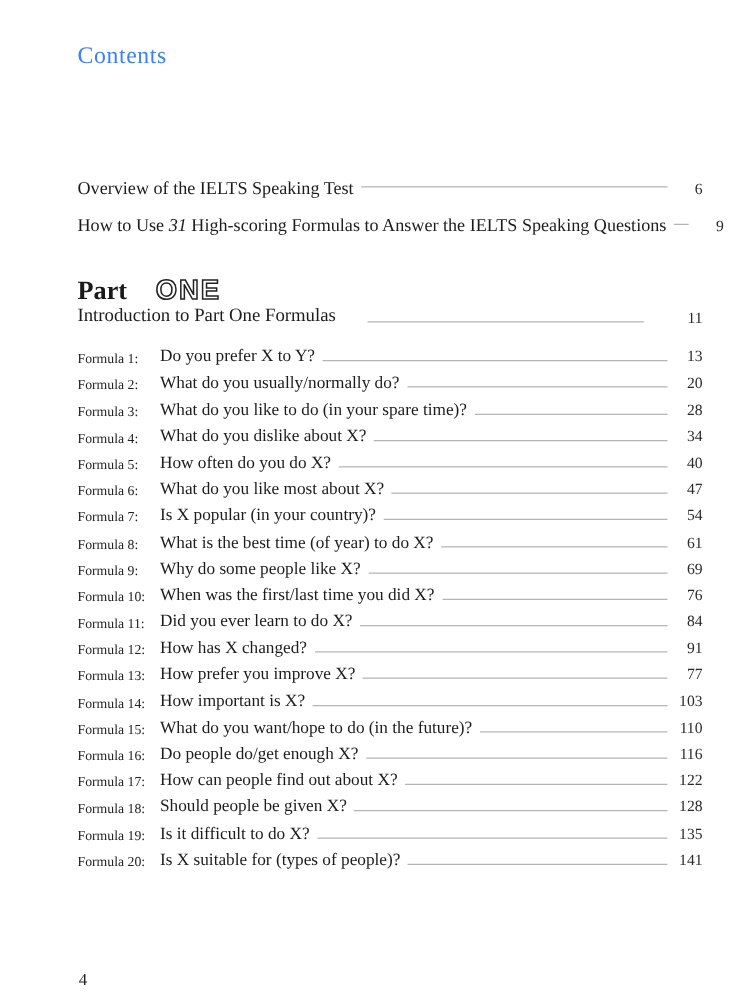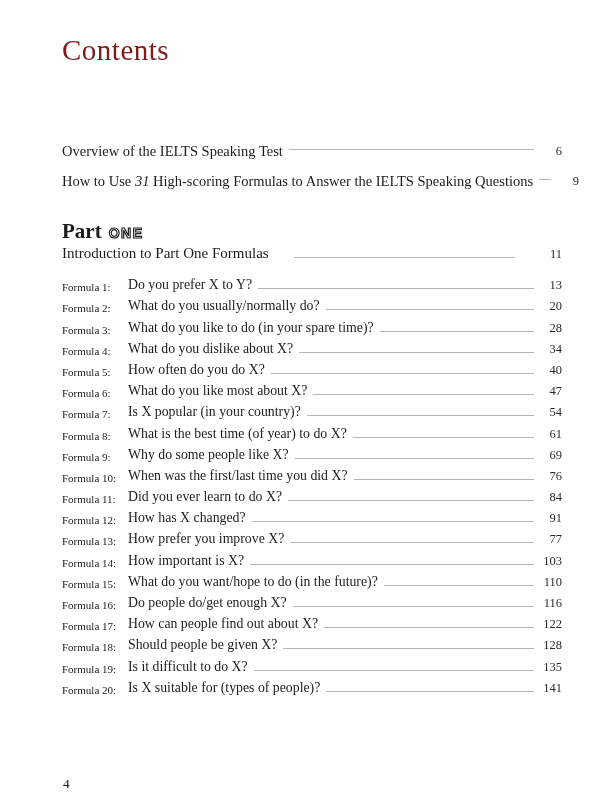--- a/index.html
+++ b/index.html
@@ -10,49 +10,49 @@
     margin: 0 auto;
     background: #ffffff;
     font-family: "Liberation Serif", serif;
     color: #1c1c1c;
     overflow: hidden;
   }
   .doc-title {
     position: absolute;
     left: 62px;
     top: 34px;
-    font-size: 29px;
+    font-size: 19px;
     letter-spacing: 0.5px;
-    color: #7f1d1d;
+    color: #3b82f6;
   }
   .front-matter {
     position: absolute;
     left: 62px;
     right: 38px;
     top: 136px;
   }
   .fm-row { display: flex; align-items: center; height: 30px; }
   .fm-text { font-size: 14.5px; white-space: nowrap; }
   .fm-text i { font-style: italic; }
   .part-heading {
     position: absolute;
     left: 62px;
     top: 219px;
     display: flex;
     align-items: baseline;
-    gap: 7px;
+    gap: 23px;
   }
   .part-word {
     font-size: 21px;
     font-weight: bold;
     color: #1a1a1a;
   }
   .part-emph {
     font-family: "Liberation Sans", sans-serif;
-    font-size: 14px;
+    font-size: 22px;
     font-weight: bold;
     letter-spacing: 1.5px;
     color: #ffffff;
     -webkit-text-stroke: 1.2px #222222;
     text-shadow: 0 0 0.5px #222;
   }
   .intro-row {
     position: absolute;
     left: 62px;
     right: 38px;

